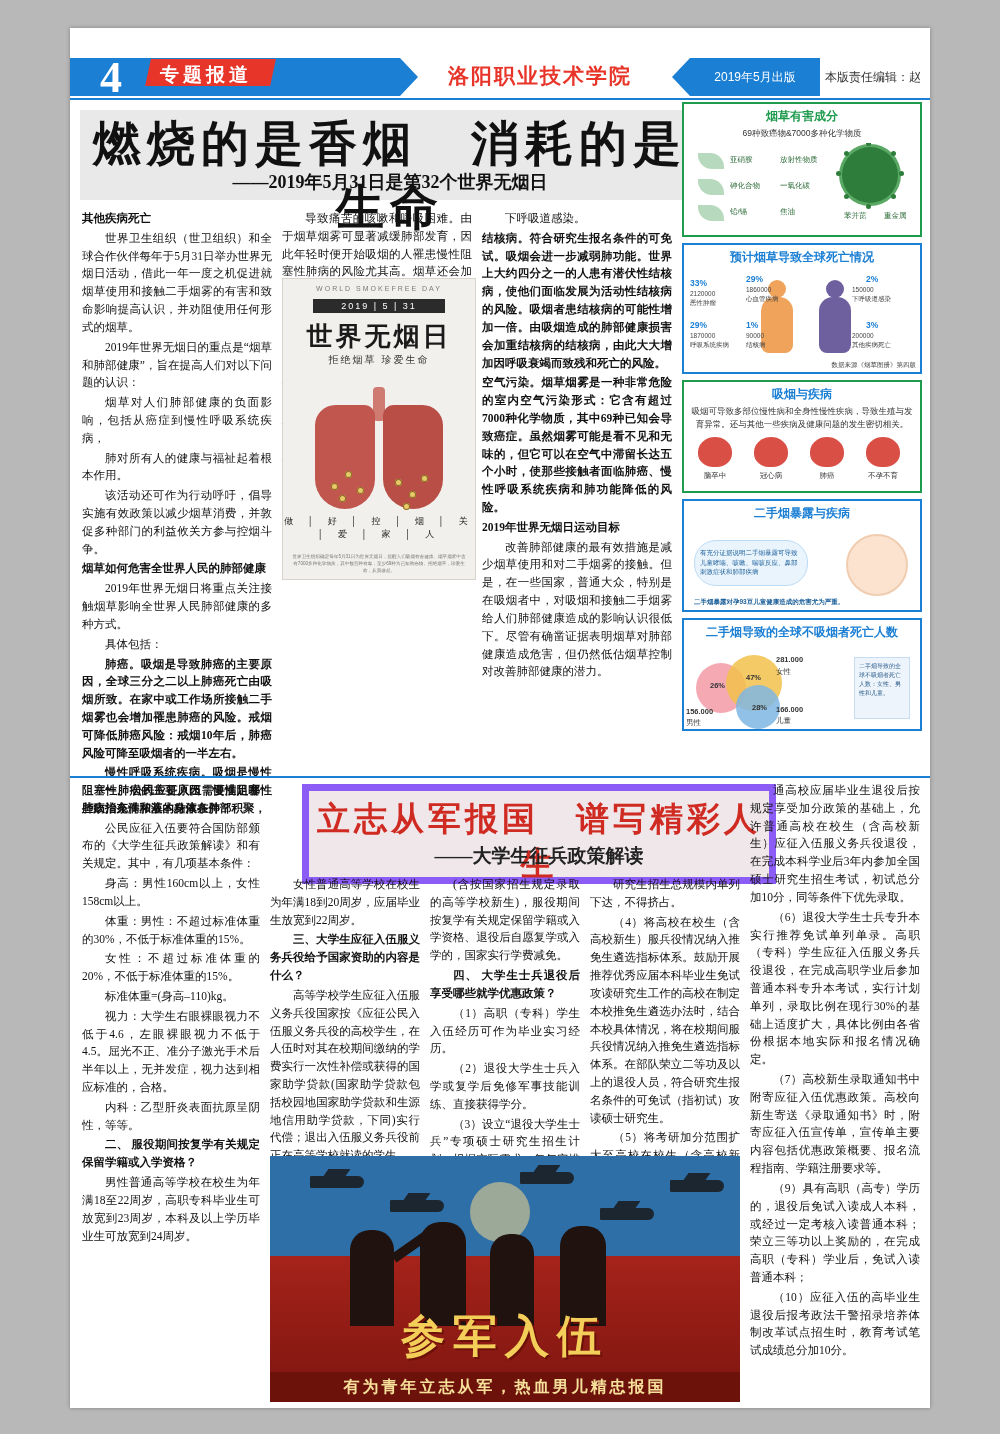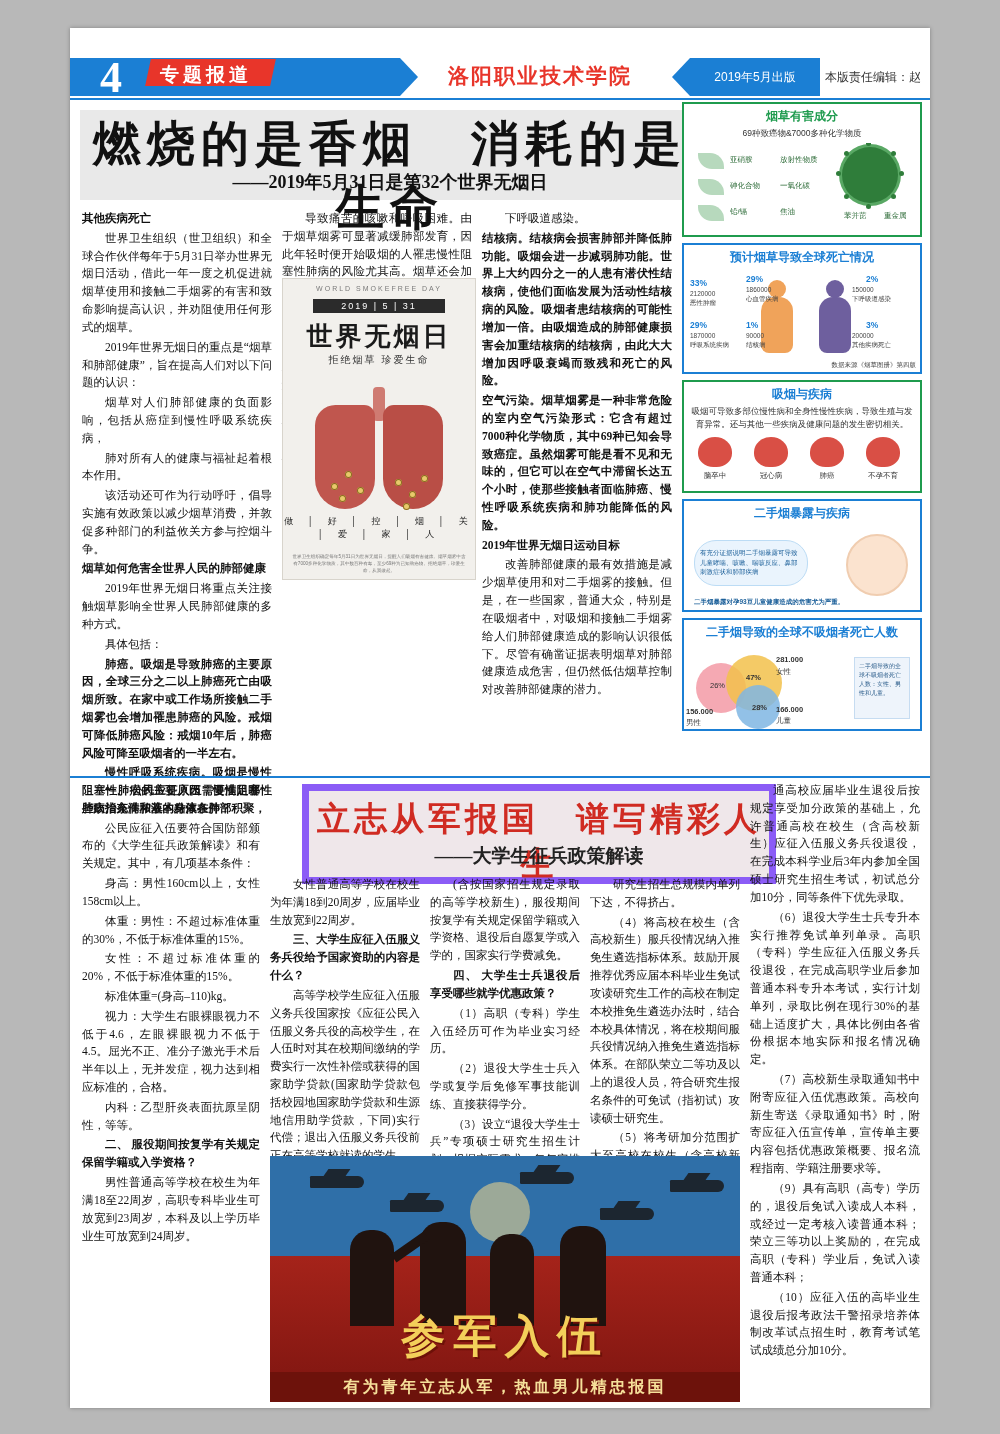--- a/index.html
+++ b/index.html
@@ -146,21 +146,21 @@
       <p class="h2">慢性呼吸系统疾病。吸烟是慢性阻塞性肺病的主要原因，慢性阻塞性肺病指充满脓液的粘液在肺部积聚，</p>
     </div>
   <div class="col c2" id="c2">
       <p>导致痛苦的咳嗽和呼吸困难。由于烟草烟雾可显著减缓肺部发育，因此年轻时便开始吸烟的人罹患慢性阻塞性肺病的风险尤其高。烟草还会加剧哮喘，而哮喘会限制活动并导致残疾。尽早戒烟是减缓慢性阻塞性肺病发展和改善哮喘症状的最有效治疗方法。</p>
     </div>
   <div class="col c2b" id="c2b">
       <p class="h">影响全身全程。因母亲吸烟或母亲接触二手烟雾而在子宫内暴露于烟草烟雾毒素的婴儿，经常会出现肺部生长及功能减退的情况。接触二手烟雾的幼儿面临哮喘、肺炎和支气管炎发病及恶化的风险，并可能频繁罹患</p>
     </div>
   <div class="col c3" id="c3">
       <p>下呼吸道感染。</p>
-      <p class="h">结核病。结核病会损害肺部并降低肺功能。吸烟会进一步减弱肺功能。世界上大约四分之一的人患有潜伏性结核病，使他们面临发展为活动性结核病的风险。吸烟者患结核病的可能性增加一倍。由吸烟造成的肺部健康损害会加重结核病的结核病，由此大大增加因呼吸衰竭而致残和死亡的风险。</p>
+      <p class="h">结核病。符合研究生报名条件的可免试。吸烟会进一步减弱肺功能。世界上大约四分之一的人患有潜伏性结核病，使他们面临发展为活动性结核病的风险。吸烟者患结核病的可能性增加一倍。由吸烟造成的肺部健康损害会加重结核病的结核病，由此大大增加因呼吸衰竭而致残和死亡的风险。</p>
       <p class="h">空气污染。烟草烟雾是一种非常危险的室内空气污染形式：它含有超过7000种化学物质，其中69种已知会导致癌症。虽然烟雾可能是看不见和无味的，但它可以在空气中滞留长达五个小时，使那些接触者面临肺癌、慢性呼吸系统疾病和肺功能降低的风险。</p>
       <p class="h">2019年世界无烟日运动目标</p>
       <p>改善肺部健康的最有效措施是减少烟草使用和对二手烟雾的接触。但是，在一些国家，普通大众，特别是在吸烟者中，对吸烟和接触二手烟雾给人们肺部健康造成的影响认识很低下。尽管有确凿证据表明烟草对肺部健康造成危害，但仍然低估烟草控制对改善肺部健康的潜力。</p>
     </div>
 
   <div class="poster">
     <div class="poster-t1">WORLD SMOKEFREE DAY</div>
     <div class="poster-bar">2019 | 5 | 31</div>
     <div class="poster-t2">世界无烟日</div>
     <div class="poster-t3">拒绝烟草 珍爱生命</div>
@@ -269,21 +269,21 @@
       </div>
     </div>
 
     <div class="ig-box blue">
       <div class="ig-title blue">二手烟导致的全球不吸烟者死亡人数</div>
       <div class="ig-body" style="height:86px">
         <div class="venn">
           <div class="vc" style="left:0;top:8px;width:50px;height:50px;background:#f39aa6"></div>
           <div class="vc" style="left:30px;top:0;width:56px;height:56px;background:#f2c14b"></div>
           <div class="vc" style="left:40px;top:30px;width:44px;height:44px;background:#7fb6e3"></div>
-          <div class="vlab" style="left:14px;top:26px;font-weight:normal">26%</div>
+          <div class="vlab" style="left:14px;top:26px;font-weight:bold">26%</div>
           <div class="vlab" style="left:50px;top:18px;font-weight:bold">47%</div>
           <div class="vlab" style="left:56px;top:48px;font-weight:bold">28%</div>
         </div>
         <div class="vlab" style="position:absolute;left:92px;top:12px;font-weight:bold">281.000</div>
         <div class="vlab" style="position:absolute;left:92px;top:24px">女性</div>
         <div class="vlab" style="position:absolute;left:2px;top:64px;font-weight:bold">156.000</div>
         <div class="vlab" style="position:absolute;left:2px;top:75px">男性</div>
         <div class="vlab" style="position:absolute;left:92px;top:62px;font-weight:bold">166.000</div>
         <div class="vlab" style="position:absolute;left:92px;top:73px">儿童</div>
         <div class="legend-box">二手烟导致的全球不吸烟者死亡人数：女性、男性和儿童。</div>

